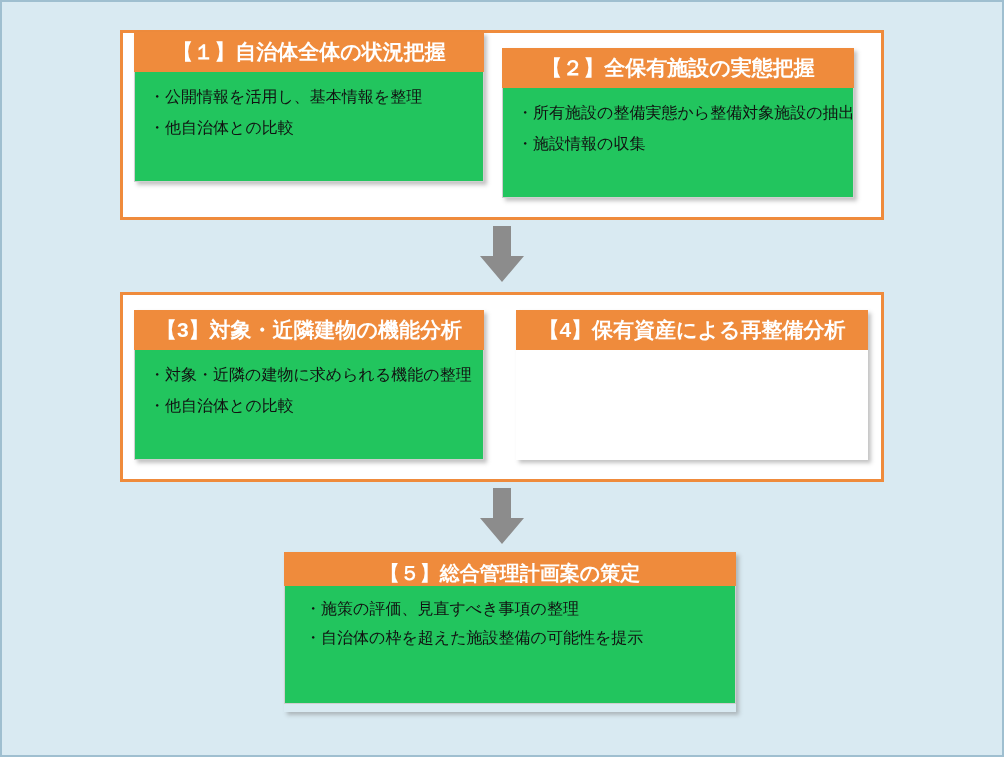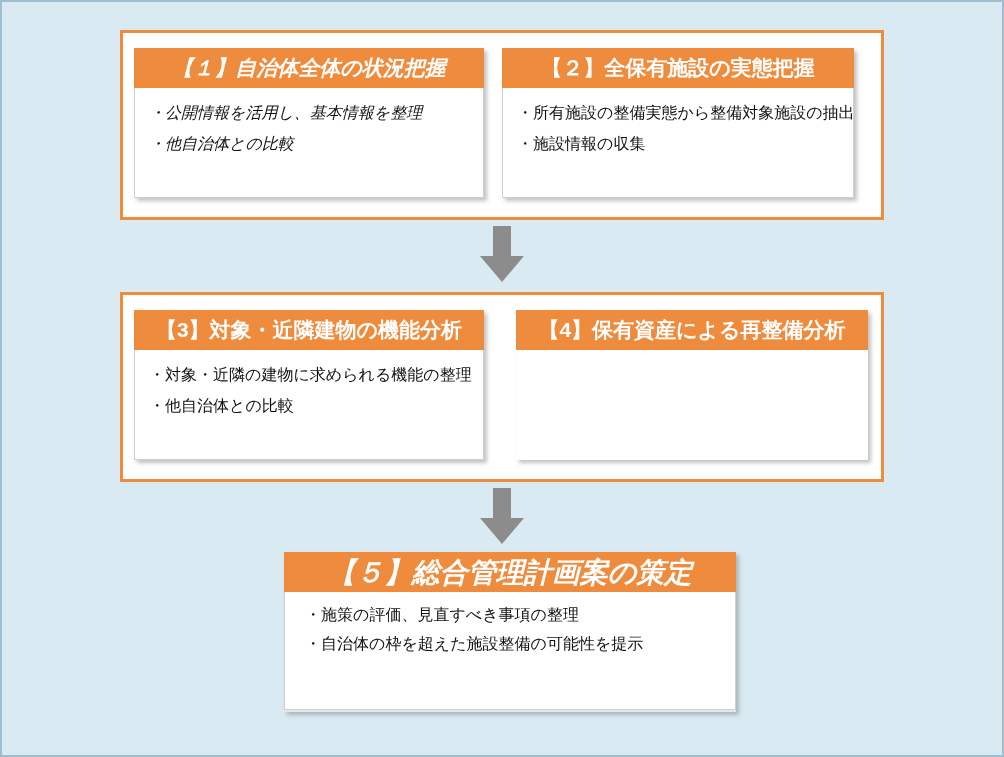--- a/index.html
+++ b/index.html
@@ -52,45 +52,44 @@
     font-weight: bold;
     font-size: 21px;
     line-height: 40px;
     height: 40px;
     text-align: center;
     letter-spacing: 0px;
     white-space: nowrap;
     overflow: hidden;
   }
   .card-body {
-    background: #ffffff;
+    background: #22c55e;
     border: 1px solid #cfcfcf;
     border-top: none;
     box-sizing: border-box;
     padding: 13px 12px 10px 14px;
   }
   .card-body ul {
     margin: 0;
     padding: 0;
     list-style: none;
   }
   .card-body li {
     font-size: 16px;
     color: #111111;
     line-height: 1.55;
     margin-bottom: 6px;
     white-space: nowrap;
   }
   
   #card-1 {
     left: 132px;
-    top: 46px;
+    top: 30px;
     width: 350px;
     height: 150px;
-    font-style: italic;
   }
   #card-1 .card-body { height: 110px; }
   #card-2 {
     left: 500px;
     top: 46px;
     width: 352px;
     height: 150px;
   }
   #card-2 .card-body { height: 110px; }
   #card-3 {
@@ -108,24 +107,23 @@
   }
   #card-4 .card-body { height: 110px; }
   
   #card-5 {
     left: 282px;
     top: 550px;
     width: 452px;
     height: 160px;
   }
   #card-5 .card-header {
-    font-size: 28px;
-    height: 40px;
+    font-size: 20px;
+    height: 34px;
     line-height: 42px;
-    font-style: italic;
   }
   #card-5 .card-body {
     height: 118px;
     padding: 10px 12px 8px 20px;
   }
   #card-5 .card-body li {
     margin-bottom: 3px;
     line-height: 1.6;
   }
   

